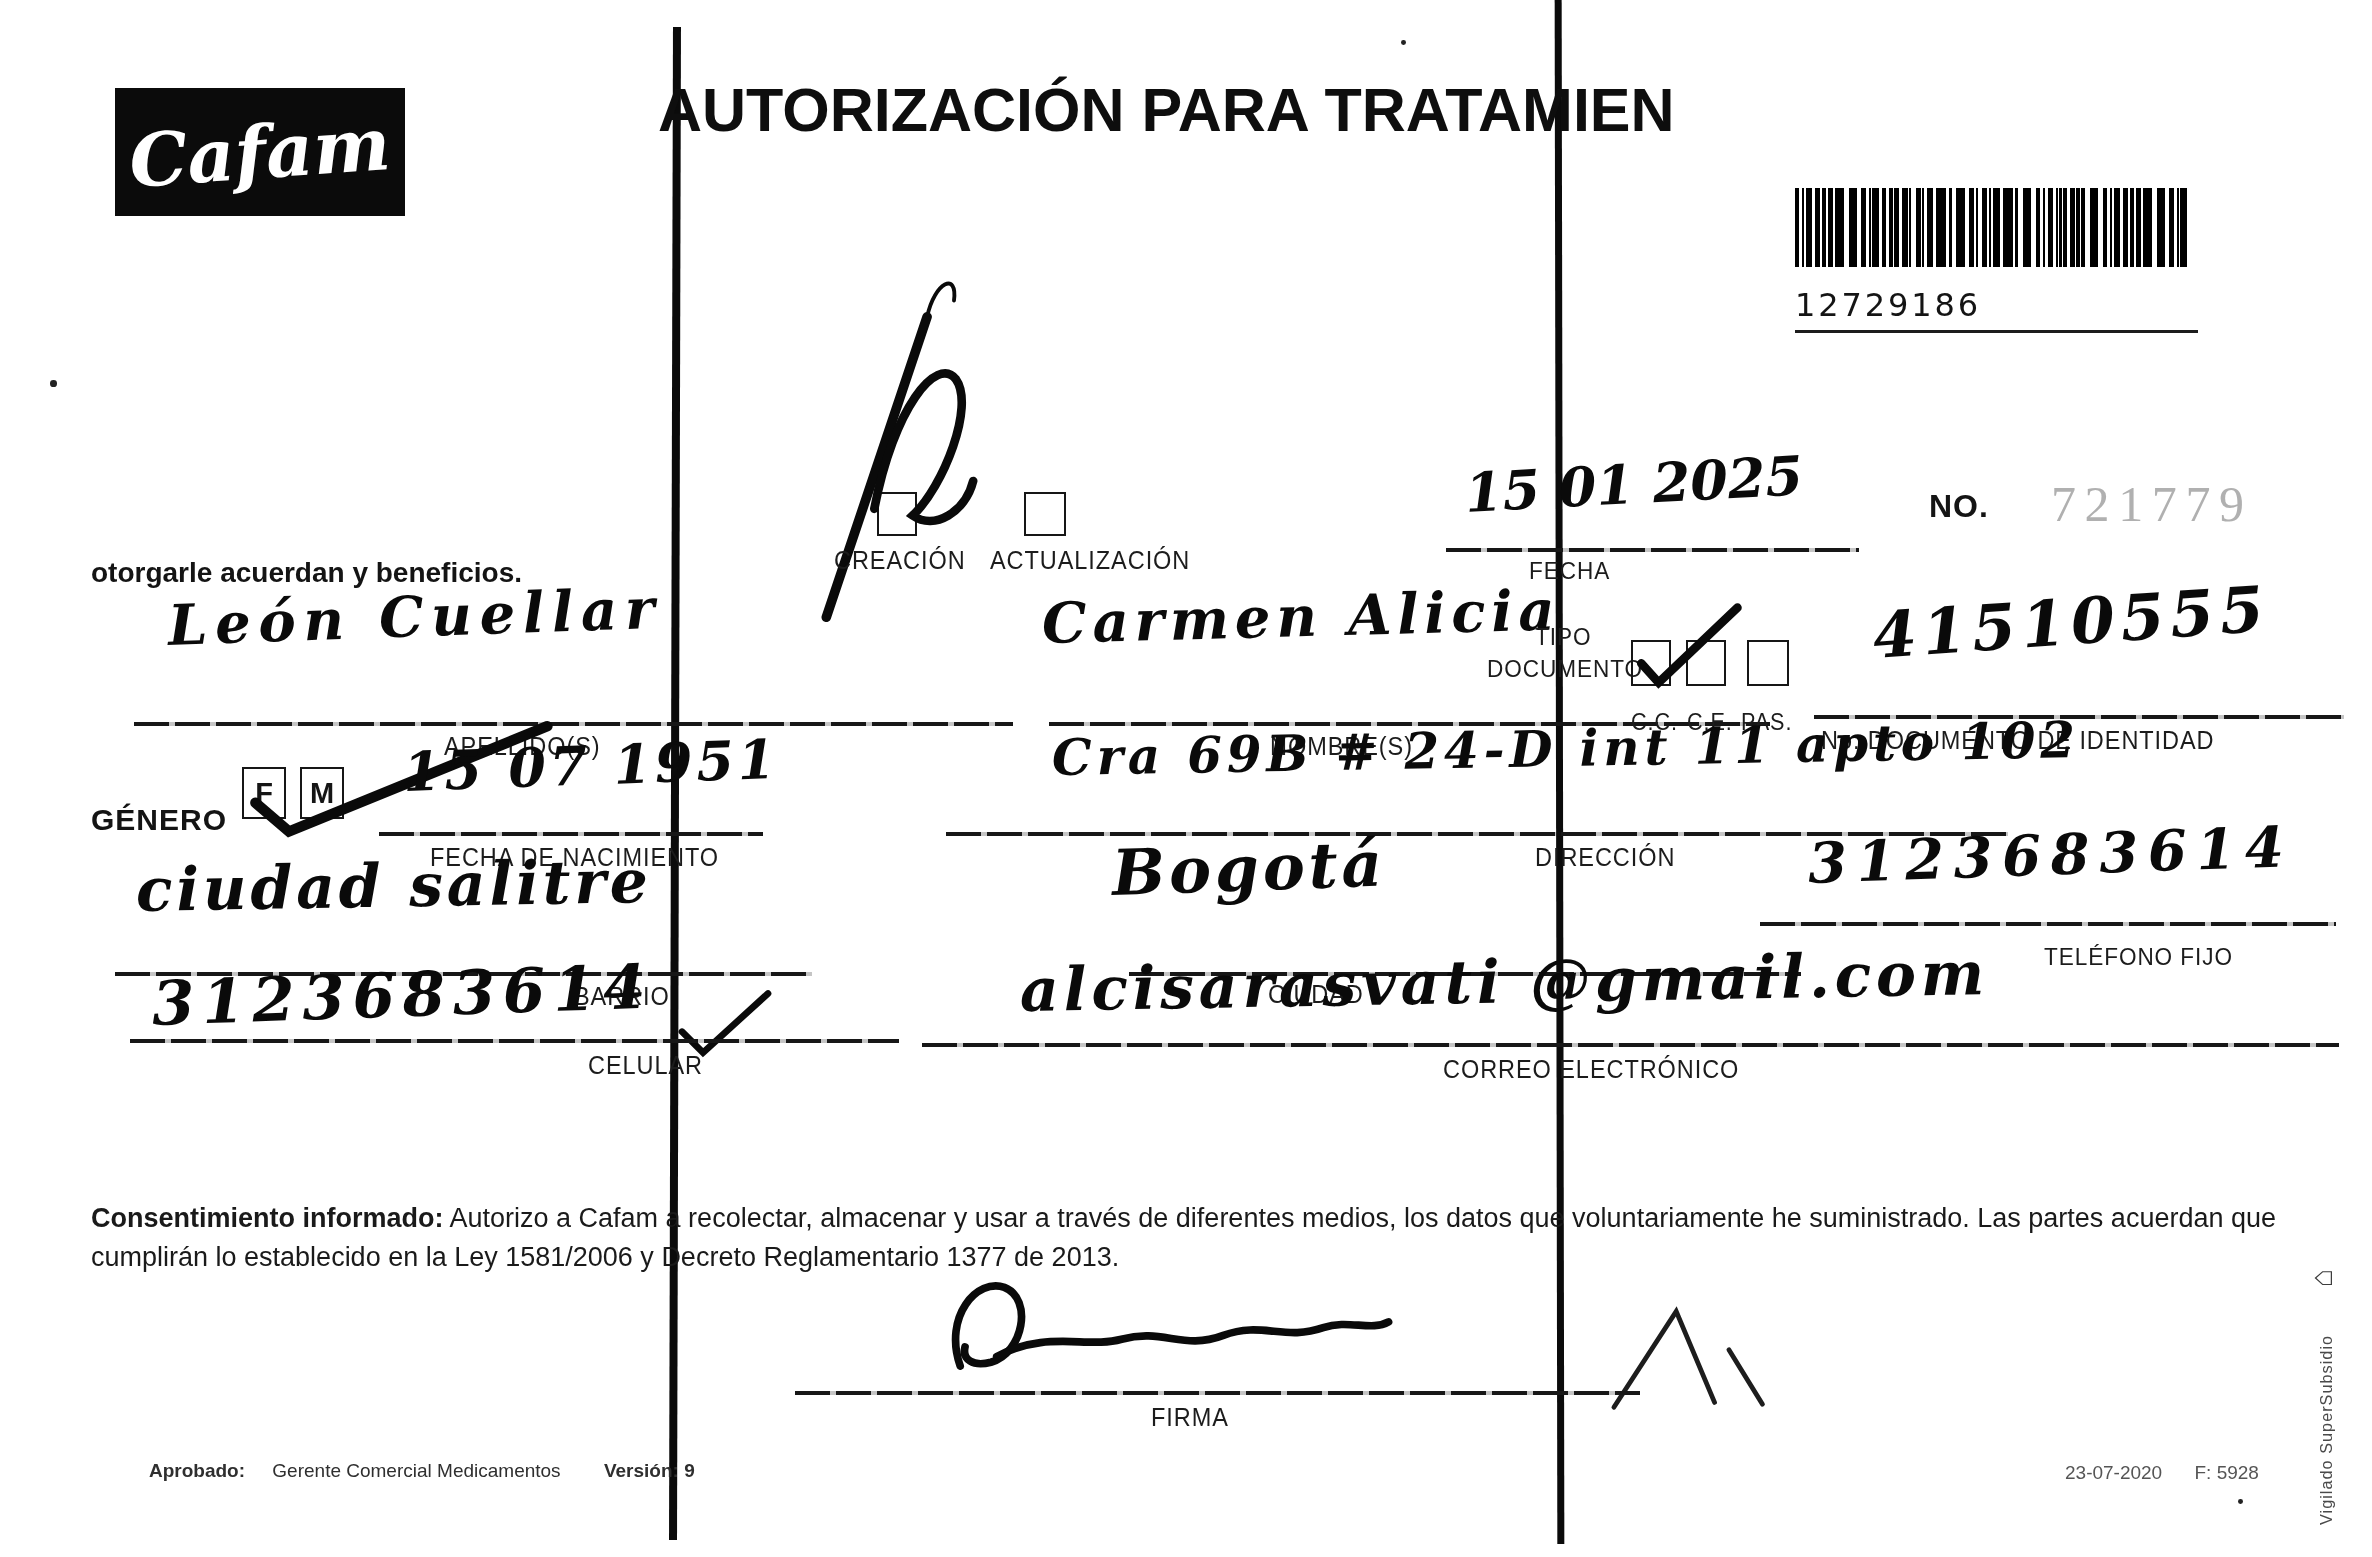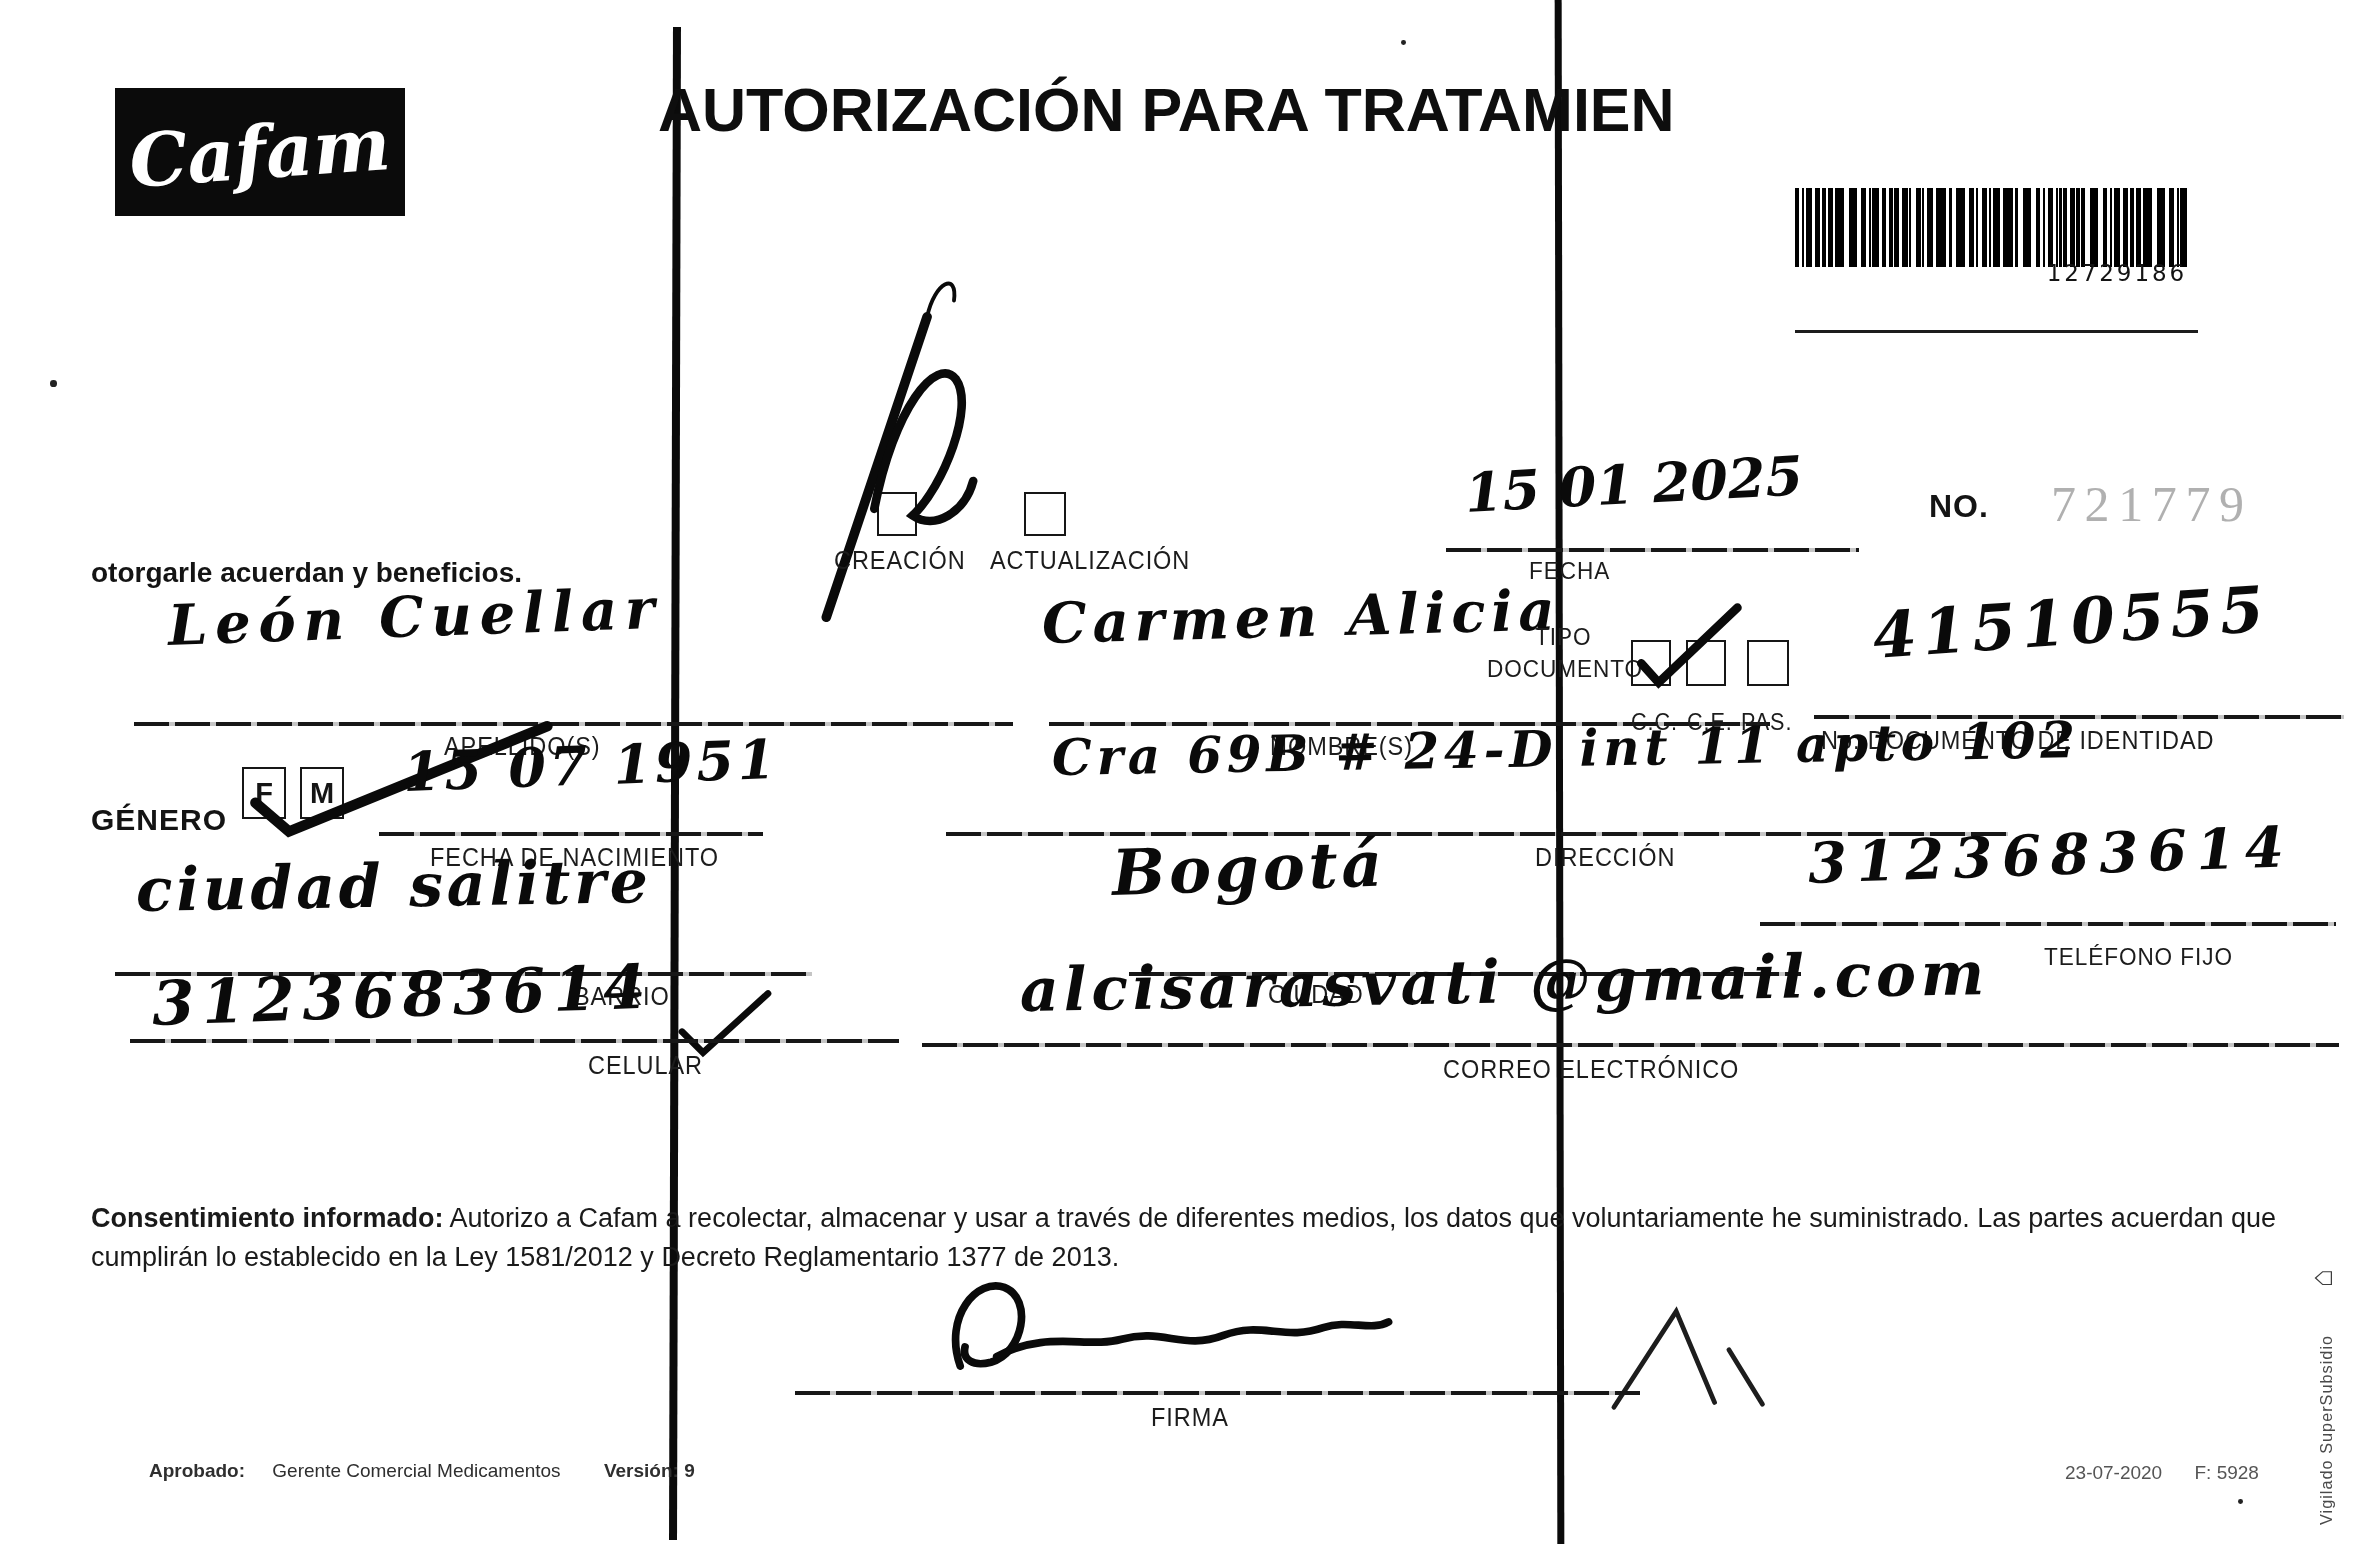--- a/index.html
+++ b/index.html
@@ -37,21 +37,21 @@
   <div class="abs" style="left:115px;top:88px;width:290px;height:128px;background:#0b0b0b;display:flex;align-items:center;justify-content:center">
     <span style="color:#fff;font-family:'DejaVu Serif',serif;font-style:italic;font-weight:bold;font-size:73px;transform:rotate(-4deg)">Cafam</span>
   </div>
 
   <div class="abs boldtxt" style="left:658px;top:75px;font-size:61px;white-space:nowrap;color:#0e0e0e">AUTORIZACIÓN PARA TRATAMIEN</div>
 
   <div class="abs" style="left:1795px;top:188px;width:392px;height:79px;
               background:repeating-linear-gradient(90deg,#000 0 3.8px,#fff 3.8px 6.7px,#000 6.7px 8.6px,#fff 8.6px 13.4px),
                          repeating-linear-gradient(90deg,#000 0 2.9px,transparent 2.9px 10.6px,#000 10.6px 16.3px,transparent 16.3px 22px);
               background-blend-mode:multiply"></div>
-  <div class="abs" style="left:1795px;top:260px;width:392px;text-align:right;font-family:'DejaVu Sans',sans-serif;font-size:23px;letter-spacing:2.9px">12729186</div>
+  <div class="abs" style="left:1795px;top:286px;width:392px;text-align:left;font-family:'DejaVu Sans',sans-serif;font-size:32px;letter-spacing:2.9px">12729186</div>
   <div class="abs" style="left:1795px;top:330px;width:403px;height:2.9px;background:#1d1d1d"></div>
 
   <div class="abs boldtxt" style="left:91px;top:557px;font-size:28px">otorgarle acuerdan y beneficios.</div>
 
   <div class="cb" style="left:877px;top:492px;width:40px;height:44px"></div>
   <div class="cb" style="left:1024px;top:492px;width:42px;height:44px"></div>
   <svg style="left:783px;top:264px" width="221" height="360" viewBox="0 0 230 375">
     <path d="M150,55 L45,368" stroke="#0a0a0a" stroke-width="10" fill="none" stroke-linecap="round"></path>
     <path d="M95,255 C115,150 160,95 180,120 C200,148 167,232 135,262 C158,278 190,258 198,226" stroke="#0a0a0a" stroke-width="9" fill="none" stroke-linecap="round"></path>
     <path d="M150,55 C158,18 182,8 178,38" stroke="#0a0a0a" stroke-width="4" fill="none" stroke-linecap="round"></path>
@@ -125,21 +125,21 @@
     <path d="M10,52 L32,74 L100,12" stroke="#0a0a0a" stroke-width="7" fill="none" stroke-linecap="round"></path>
   </svg>
   <div class="fline" style="left:130px;top:1039px;width:769px"></div>
   <div class="lbl" style="left:588px;top:1051px;font-size:25px">CELULAR</div>
 
   <div class="hw" style="left:1020px;top:955px;font-size:60px;transform:rotate(-1deg);letter-spacing:4.8px">alcisarasvati @gmail.com</div>
   <div class="fline" style="left:922px;top:1043px;width:1417px"></div>
   <div class="lbl" style="left:1443px;top:1055px;font-size:25px">CORREO ELECTRÓNICO</div>
 
   <div class="abs" style="left:91px;top:1199px;width:2253px;font-size:27px;line-height:39px;color:#1a1a1a">
-    <span class="boldtxt">Consentimiento informado:</span><span> Autorizo a Cafam a recolectar, almacenar y usar a través de diferentes medios, los datos que voluntariamente he suministrado. Las partes acuerdan que cumplirán lo establecido en la Ley 1581/2012 y Decreto Reglamentario 1377 de 2013.</span>
+    <span class="boldtxt">Consentimiento informado:</span><span> Autorizo a Cafam a recolectar, almacenar y usar a través de diferentes medios, los datos que voluntariamente he suministrado. Las partes acuerdan que cumplirán lo establecido en la Ley 1581/2006 y Decreto Reglamentario 1377 de 2013.</span>
   </div>
 
   <svg style="left:941px;top:1270px" width="461" height="125" viewBox="0 0 480 130">
     <path d="M20,100 C2,48 38,8 66,18 C96,30 86,86 52,96 C33,101 22,93 25,80" stroke="#0a0a0a" stroke-width="8" fill="none" stroke-linecap="round"></path>
     <path d="M58,90 C110,62 152,82 188,72 C232,60 252,84 294,68 C334,53 358,74 398,60 C424,51 448,64 466,54" stroke="#0a0a0a" stroke-width="8" fill="none" stroke-linecap="round"></path>
   </svg>
   <svg style="left:1585px;top:1297px" width="192" height="115" viewBox="0 0 200 120">
     <path d="M30,115 L95,15 L135,110 M150,55 L185,112" stroke="#1d1d1d" stroke-width="5" fill="none" stroke-linecap="round"></path>
   </svg>
   <div class="fline" style="left:795px;top:1391px;width:845px"></div>

